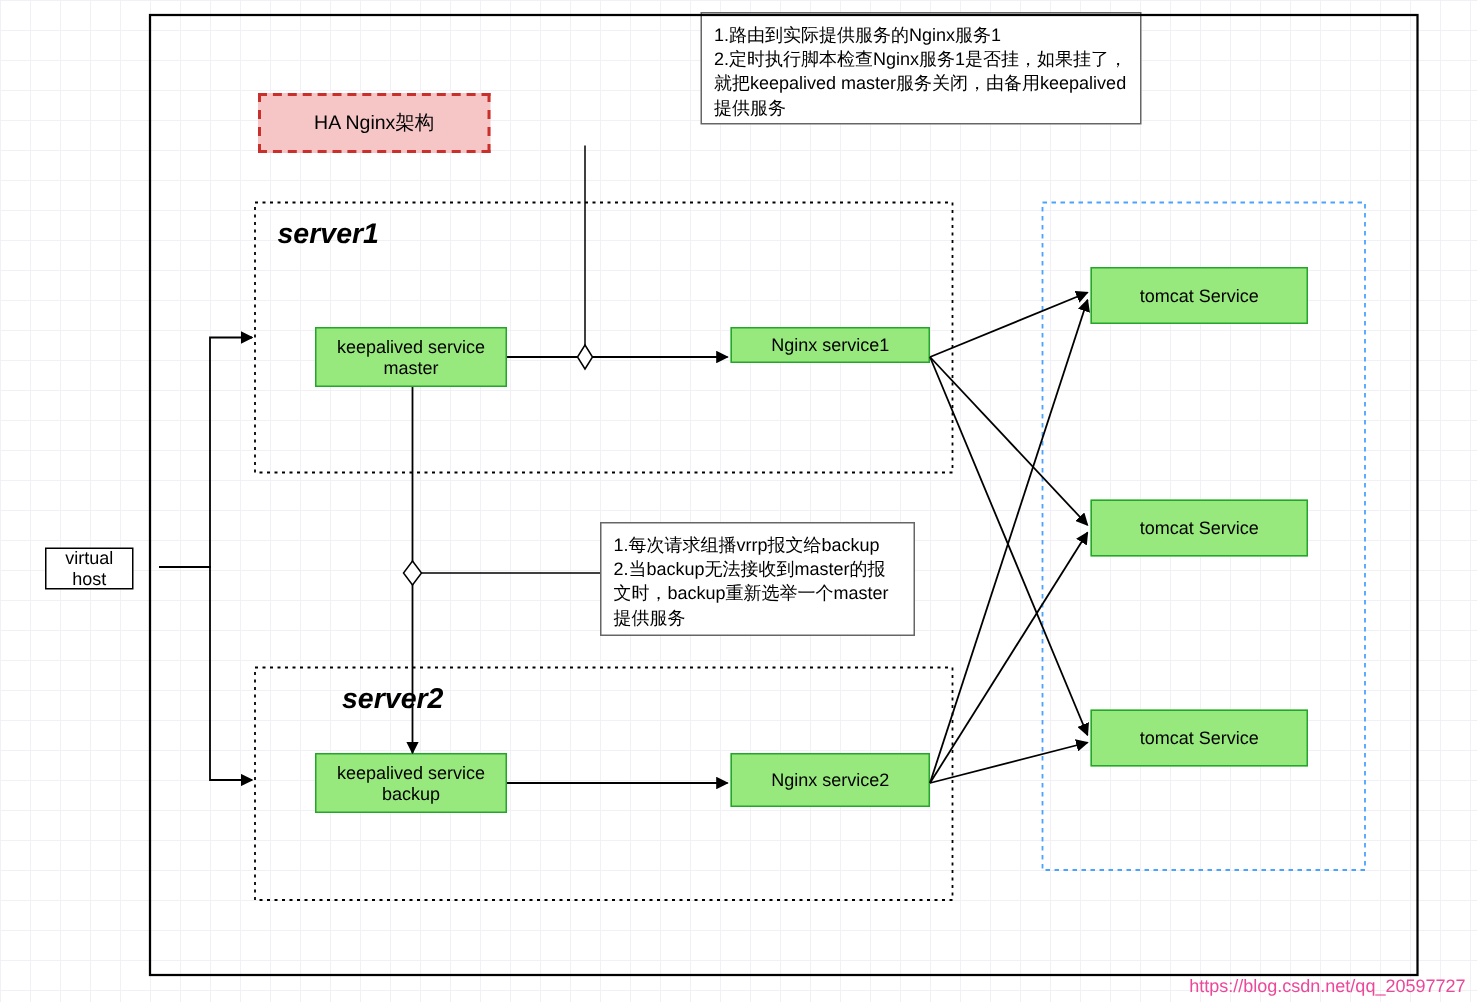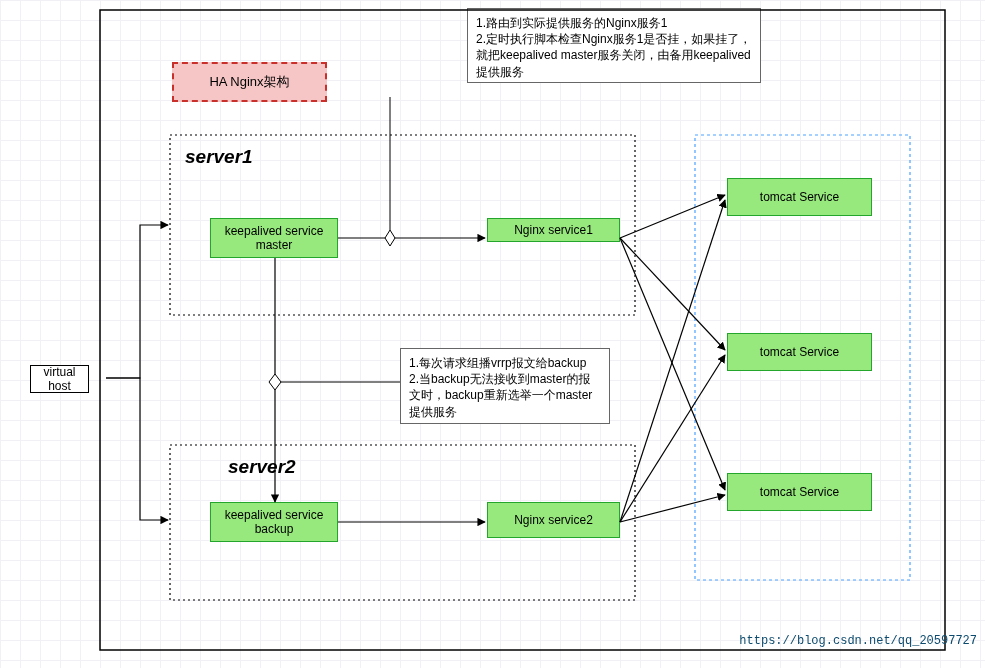--- a/index.html
+++ b/index.html
@@ -60,25 +60,25 @@
   }
   .server-label {
     position: absolute;
     font-size: 19px;
     font-style: italic;
     font-weight: bold;
   }
   .watermark {
     position: absolute;
     right: 8px;
-    bottom: 20px;
+    bottom: 4px;
     font-size: 12px;
-    color: #0c4a6e;
+    color: #ec4899;
     z-index: 2;
-    font-family: Liberation Mono, monospace;
+    font-family: Liberation Sans, sans-serif;
   }
   svg { position:absolute; inset:0; z-index:1; pointer-events:none; }
 </style>
 </head>
 <body>
 
 <div class="grid"></div>
 
 <div class="stage">
 

